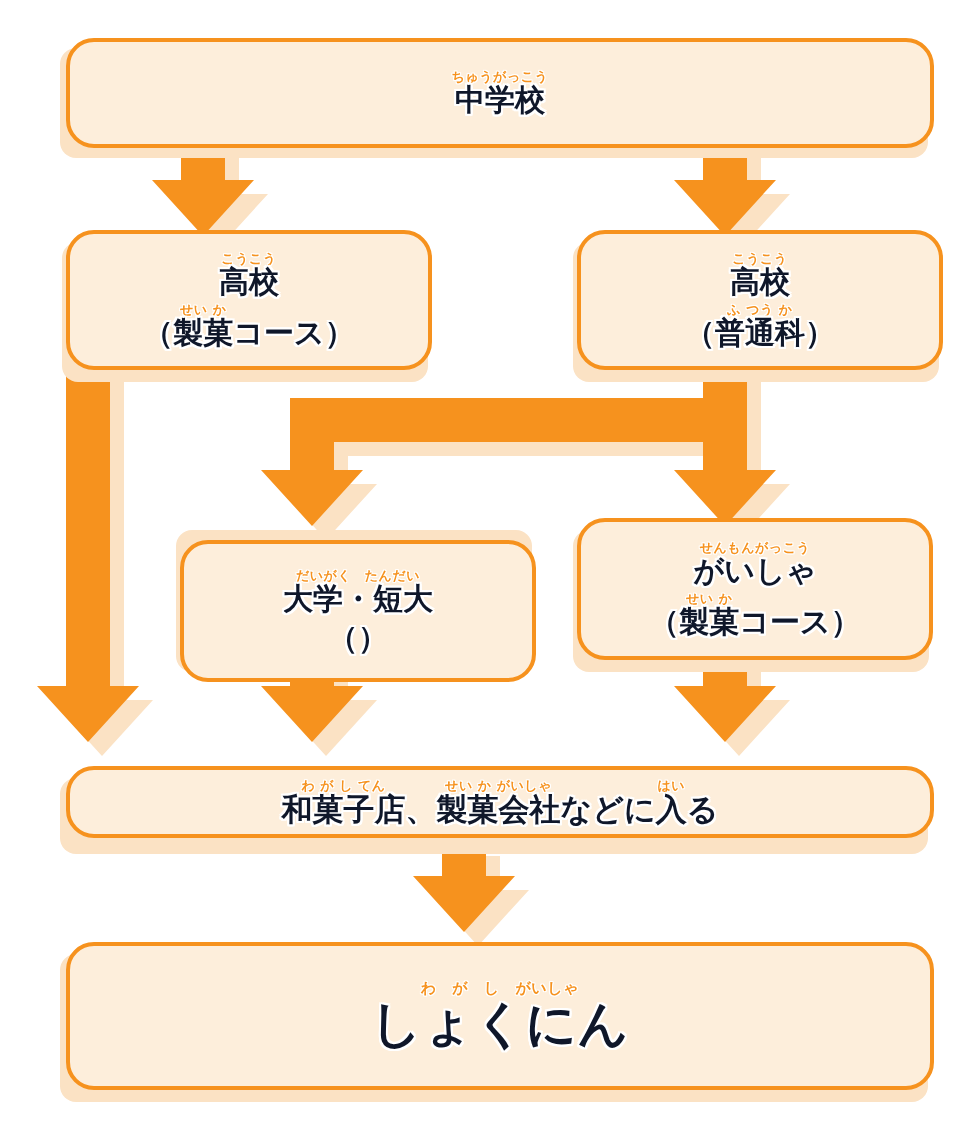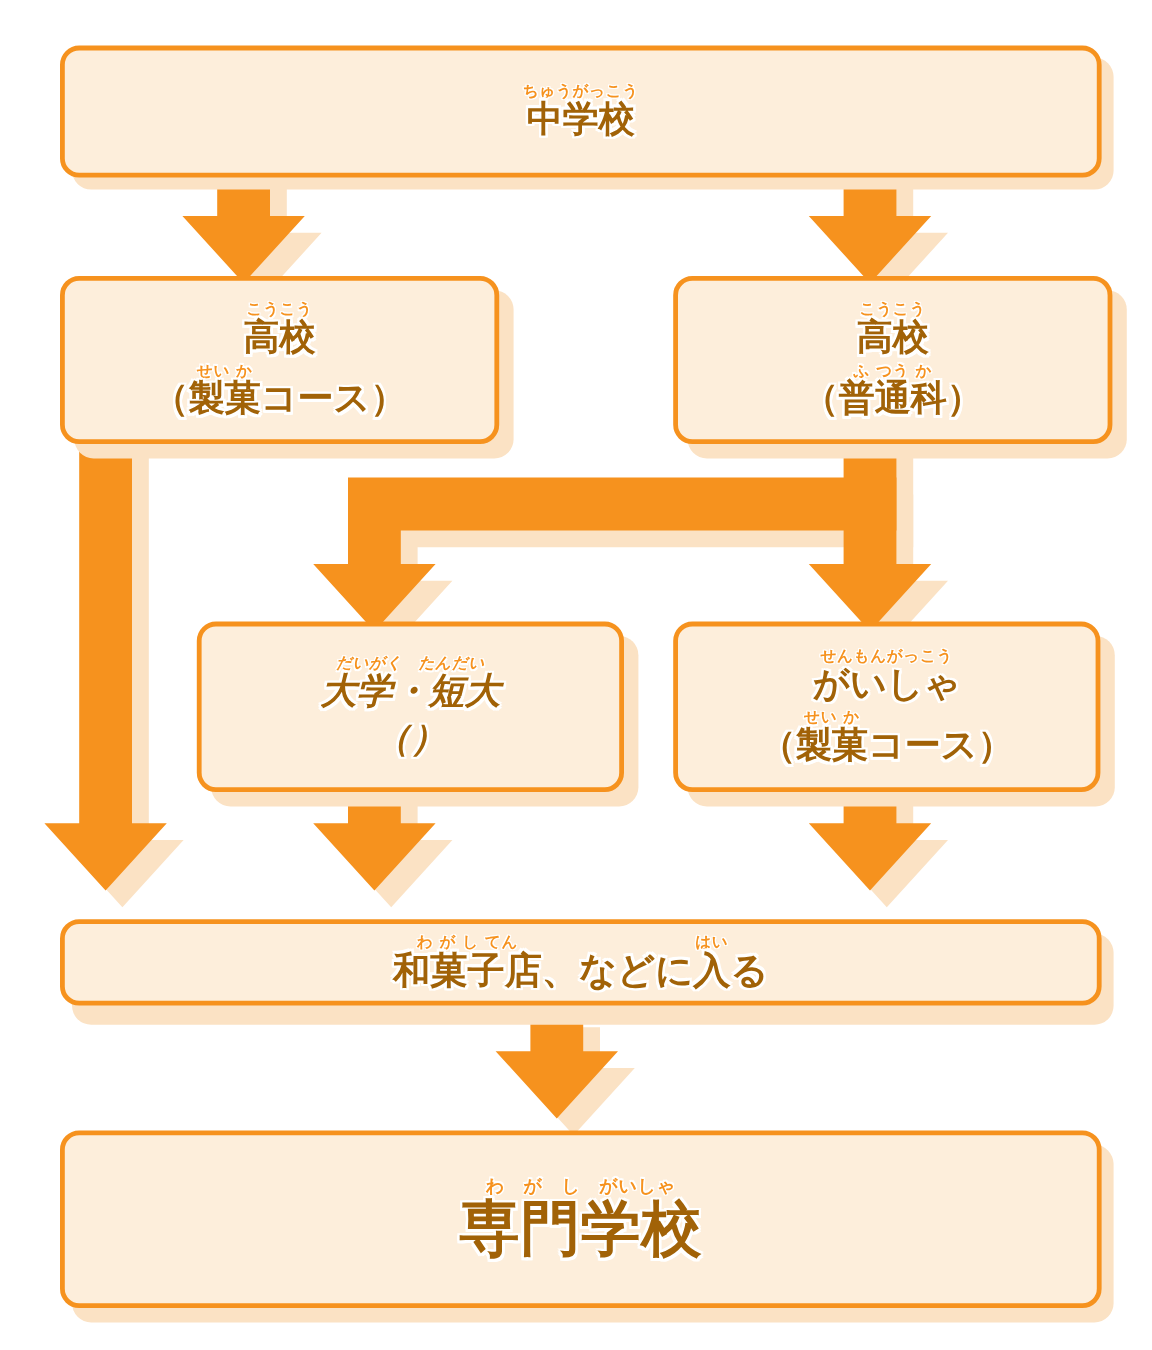--- a/index.html
+++ b/index.html
@@ -25,26 +25,27 @@
     height: 1125px;
     pointer-events: none;
   }
 
   
   .node {
     position: absolute;
     box-sizing: border-box;
     background: #fdeedb;
     border: 4px solid #f6921e;
-    border-radius: 16px;
+    border-radius: 28px;
     display: flex;
     flex-direction: column;
     align-items: center;
     justify-content: center;
     z-index: 5;
+    margin-left: 16px;
   }
   .node-shadow {
     position: absolute;
     box-sizing: border-box;
     background: #fbe2c4;
     border-radius: 16px;
     z-index: 4;
   }
 
   
@@ -65,21 +66,21 @@
     color: #f6921e;
     font-weight: bold;
     line-height: 1;
     letter-spacing: 0.04em;
     text-shadow:
        1px 0 0 #fff, -1px 0 0 #fff, 0 1px 0 #fff, 0 -1px 0 #fff,
        1px 1px 0 #fff, -1px 1px 0 #fff, 1px -1px 0 #fff, -1px -1px 0 #fff;
   }
   .base {
     display: block;
-    color: #a16207;
+    color: #0f172a;
     font-weight: bold;
     line-height: 1.05;
     text-shadow:
        2px 0 0 #fff, -2px 0 0 #fff, 0 2px 0 #fff, 0 -2px 0 #fff,
        2px 2px 0 #fff, -2px 2px 0 #fff, 2px -2px 0 #fff, -2px -2px 0 #fff,
        1px 2px 0 #fff, -1px 2px 0 #fff, 2px 1px 0 #fff, -2px 1px 0 #fff;
   }
 
   
   .sz-m .rt   { font-size: 13px; margin-bottom: 1px; }
@@ -192,21 +193,21 @@
         <span class="rt">ふ つう か</span>
         <span class="base">普通科</span>
       </span>
       <span class="rb">
         <span class="rt"></span>
         <span class="base">）</span>
       </span>
     </div>
   </div>
 
-  <div class="node sz-m" style="left:164px; top:518px; width:356px; height:142px;font-style:italic;">
+  <div class="node sz-m" style="left:164px; top:540px; width:356px; height:142px;">
     <div class="line">
       <span class="rb">
         <span class="rt">だいがく　たんだい</span>
         <span class="base">大学・短大</span>
       </span>
     </div>
     <div class="row-gap"></div>
     <div class="line">
       <span class="rb">
         <span class="rt"></span>
@@ -247,36 +248,40 @@
     <div class="line">
       <span class="rb">
         <span class="rt">わ が し てん</span>
         <span class="base">和菓子店</span>
       </span>
       <span class="rb">
         <span class="rt"></span>
         <span class="base">、</span>
       </span>
       <span class="rb">
+        <span class="rt">せい か がいしゃ</span>
+        <span class="base">製菓会社</span>
+      </span>
+      <span class="rb">
         <span class="rt"></span>
         <span class="base">などに</span>
       </span>
       <span class="rb">
         <span class="rt">はい</span>
         <span class="base">入</span>
       </span>
       <span class="rb">
         <span class="rt"></span>
         <span class="base">る</span>
       </span>
     </div>
   </div>
 
   <div class="node sz-xl" style="left:50px; top:942px; width:868px; height:148px;">
     <div class="line">
       <span class="rb">
         <span class="rt">わ　が　し　がいしゃ</span>
-        <span class="base">専門学校</span>
+        <span class="base">しょくにん</span>
       </span>
     </div>
   </div>
 
 </div>
 
 </body></html>

